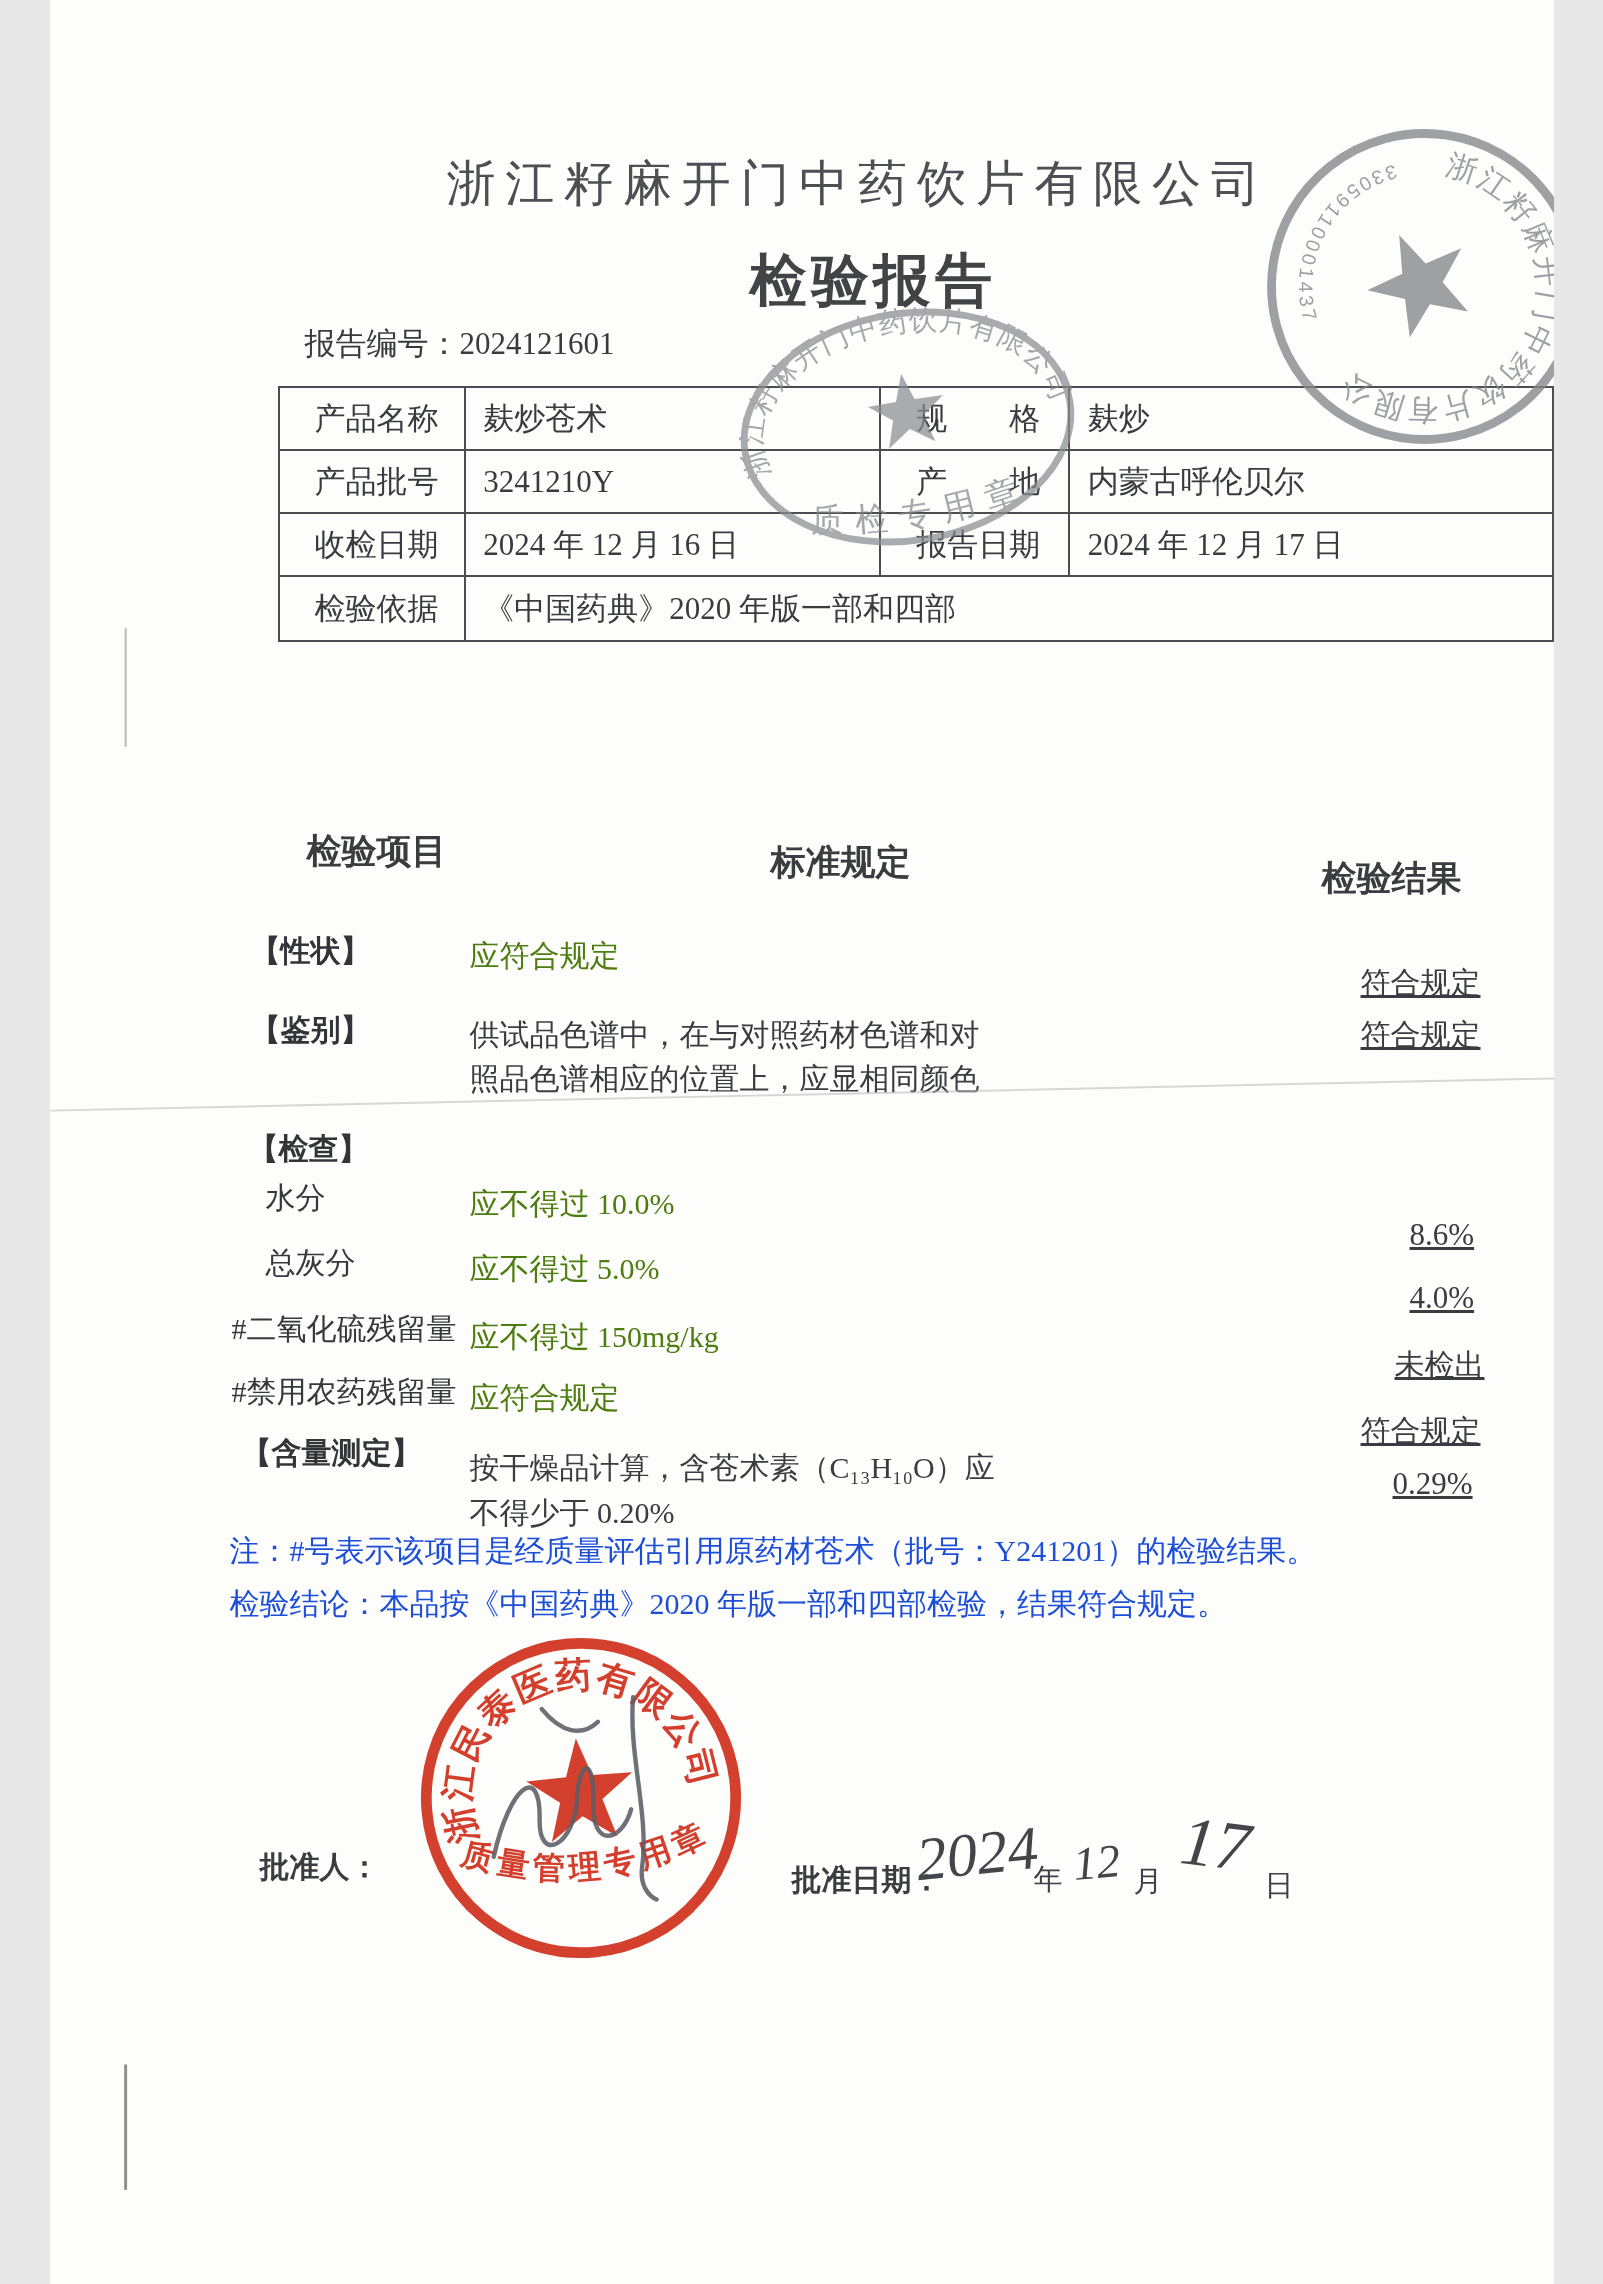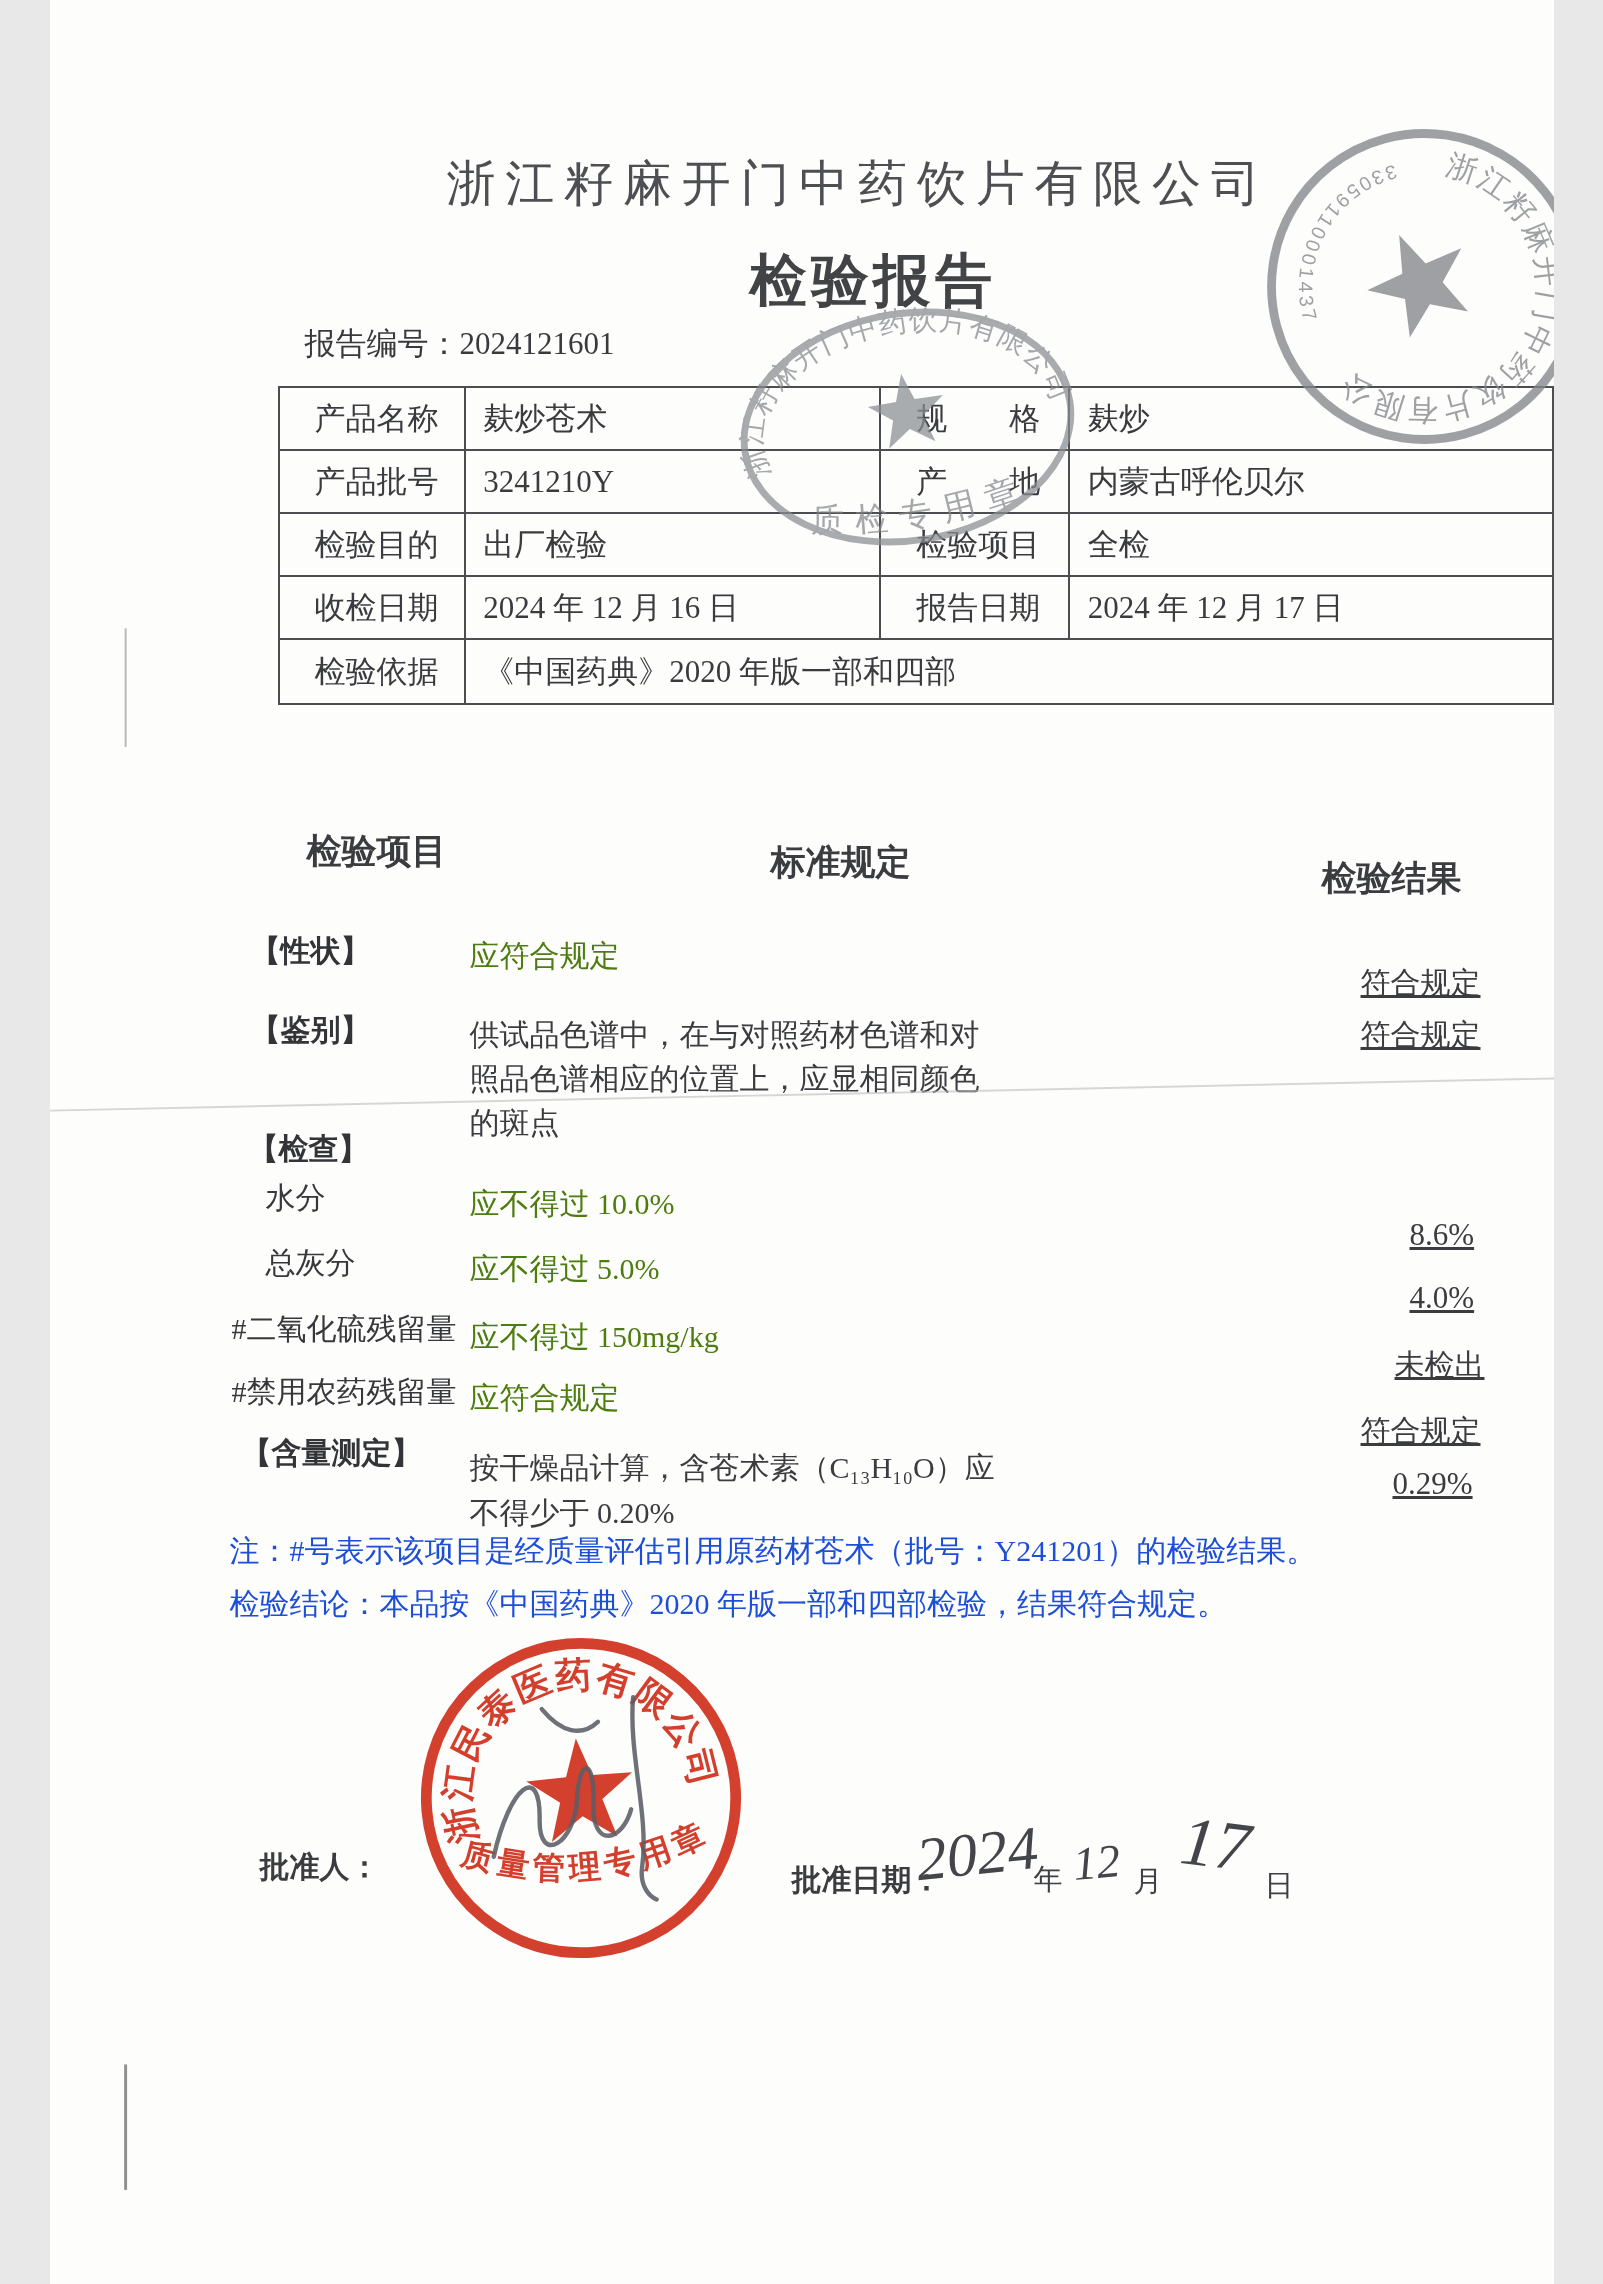--- a/index.html
+++ b/index.html
@@ -71,26 +71,20 @@
       <td class="lbl">规　　格</td>
       <td>麸炒</td>
     </tr>
     <tr>
       <td class="lbl">产品批号</td>
       <td>3241210Y</td>
       <td class="lbl">产　　地</td>
       <td>内蒙古呼伦贝尔</td>
     </tr>
     <tr>
-      <td class="lbl">检验目的</td>
-      <td>出厂检验</td>
-      <td class="lbl">检验项目</td>
-      <td>全检</td>
-    </tr>
-    <tr>
       <td class="lbl">收检日期</td>
       <td>2024 年 12 月 16 日</td>
       <td class="lbl">报告日期</td>
       <td>2024 年 12 月 17 日</td>
     </tr>
     <tr style="height:65px">
       <td class="lbl">检验依据</td>
       <td colspan="3">《中国药典》2020 年版一部和四部</td>
     </tr>
   </tbody>
@@ -101,21 +95,20 @@
   <div class="abs res-h" style="left:1272px;top:855px">检验结果</div>
 
   <div class="abs res-item bracket" style="left:201px;top:931px">【性状】</div>
   <div class="abs res-std" style="left:420px;top:936px">应符合规定</div>
   <div class="abs res-val" style="left:1311px;top:963px">符合规定</div>
 
   <div class="abs res-item bracket" style="left:201px;top:1010px">【鉴别】</div>
   <div class="abs res-std-block" style="left:420px;top:1013px">
     <div>供试品色谱中，在与对照药材色谱和对</div>
     <div>照品色谱相应的位置上，应显相同颜色</div>
-    <div>的斑点</div>
   </div>
   <div class="abs res-val" style="left:1311px;top:1015px">符合规定</div>
 
   <div class="abs res-item bracket" style="left:199px;top:1129px">【检查】</div>
 
   <div class="abs res-item" style="left:216px;top:1178px">水分</div>
   <div class="abs res-std" style="left:420px;top:1184px">应不得过 10.0%</div>
   <div class="abs res-val" style="left:1360px;top:1217px;font-size:31px">8.6%</div>
 
   <div class="abs res-item" style="left:216px;top:1243px">总灰分</div>

